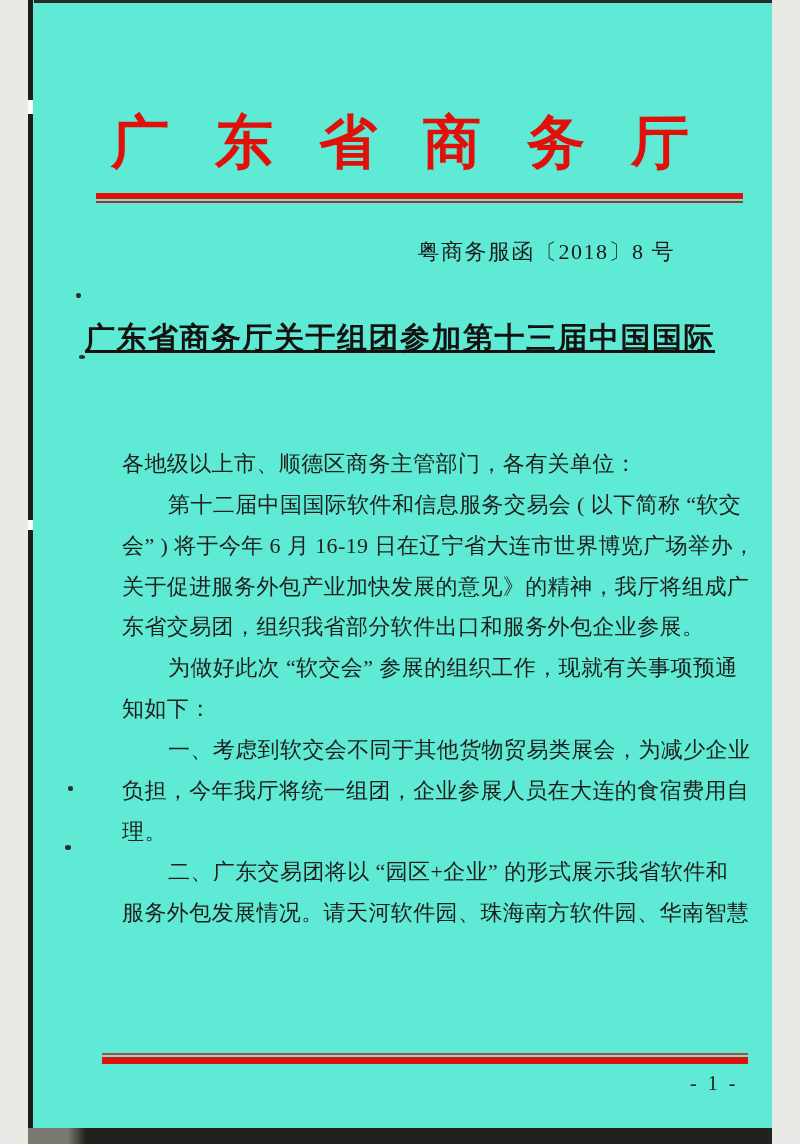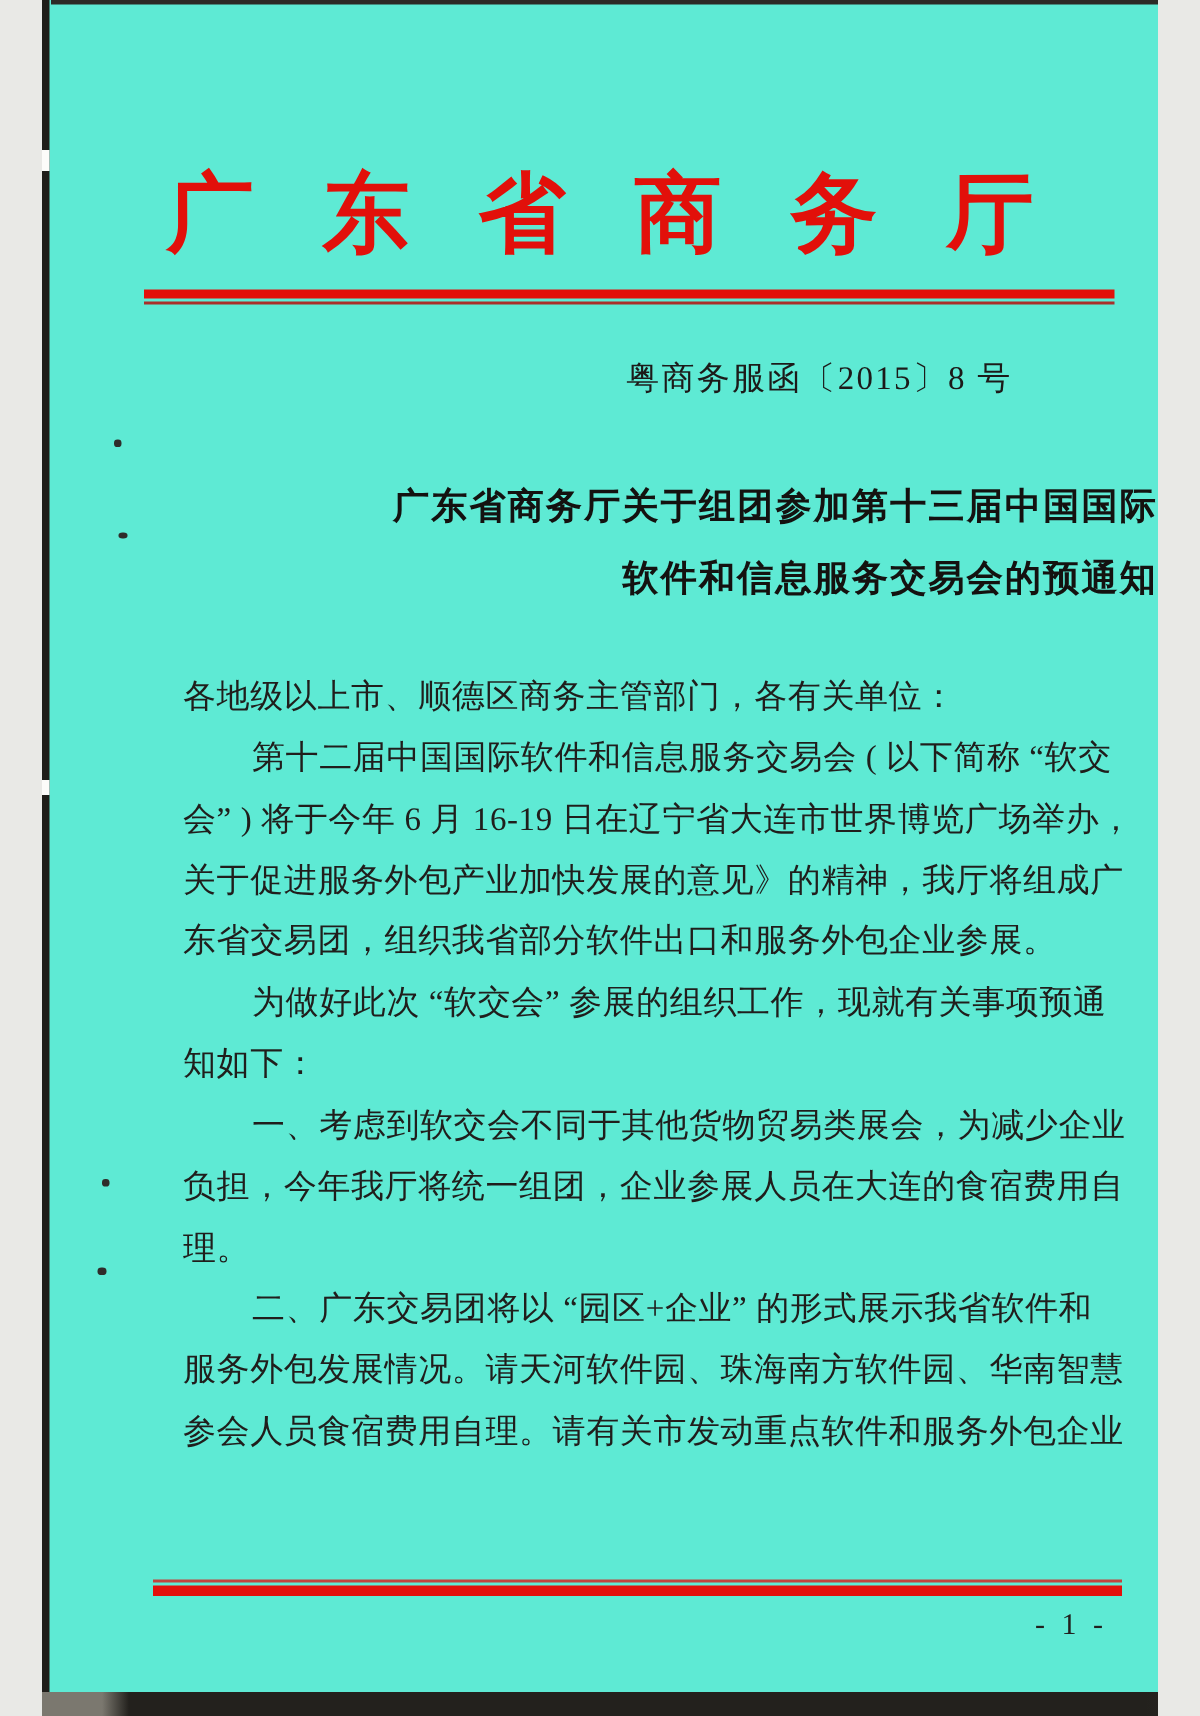--- a/index.html
+++ b/index.html
@@ -30,22 +30,22 @@
   .rule-head .thick{height:6px;background:var(--red);}
   .rule-head .thin{height:2px;background:#a8302a;margin-top:2px;}
 
   .doc-number{
     position:absolute;top:237px;right:97px;
     font-size:22px;color:#1c1a19;letter-spacing:1.5px;white-space:nowrap;
   }
 
   .doc-title{
     position:absolute;top:314px;left:0;right:0;
-    text-align:right;font-size:24px;line-height:48px;
-    font-weight:bold;color:#141210;letter-spacing:1.5px;
+    text-align:center;font-size:30px;line-height:48px;
+    font-weight:bold;color:#141210;letter-spacing:1.5px;text-decoration:underline;
   }
 
   .body-text{position:absolute;top:444px;left:94px;width:630px;color:#201e1c;}
   .bline{
     height:40.85px;line-height:40.85px;font-size:22px;
     letter-spacing:0.4px;white-space:nowrap;
   }
   .bline.indent{padding-left:46px;}
 
   .rule-foot{position:absolute;left:74px;top:1053px;width:646px;}
@@ -67,41 +67,39 @@
   <div class="edge-right"></div>
   <div class="edge-bottom"></div>
 
   <div class="letterhead">广东省商务厅</div>
 
   <div class="rule-head">
     <div class="thick"></div>
     <div class="thin"></div>
   </div>
 
-  <div class="doc-number">粤商务服函〔2015〕8 号</div>
+  <div class="doc-number">粤商务服函〔2018〕8 号</div>
 
   <div class="doc-title">
     <div>广东省商务厅关于组团参加第十三届中国国际</div>
-    <div>软件和信息服务交易会的预通知</div>
   </div>
 
   <div class="body-text">
       <div class="bline">各地级以上市、顺德区商务主管部门，各有关单位：</div>
       <div class="bline indent">第十二届中国国际软件和信息服务交易会 ( 以下简称 “软交</div>
       <div class="bline">会” ) 将于今年 6 月 16-19 日在辽宁省大连市世界博览广场举办，</div>
       <div class="bline">关于促进服务外包产业加快发展的意见》的精神，我厅将组成广</div>
       <div class="bline">东省交易团，组织我省部分软件出口和服务外包企业参展。</div>
       <div class="bline indent">为做好此次 “软交会” 参展的组织工作，现就有关事项预通</div>
       <div class="bline">知如下：</div>
       <div class="bline indent">一、考虑到软交会不同于其他货物贸易类展会，为减少企业</div>
       <div class="bline">负担，今年我厅将统一组团，企业参展人员在大连的食宿费用自</div>
       <div class="bline">理。</div>
       <div class="bline indent">二、广东交易团将以 “园区+企业” 的形式展示我省软件和</div>
       <div class="bline">服务外包发展情况。请天河软件园、珠海南方软件园、华南智慧</div>
-      <div class="bline">参会人员食宿费用自理。请有关市发动重点软件和服务外包企业</div>
     </div>
 
   <div class="rule-foot">
     <div class="thin"></div>
     <div class="thick"></div>
   </div>
 
   <div class="page-number">- 1 -</div>
 
 <div class="speck" style="left: 48px; top: 293px; width: 5px; height: 5px;"></div>

